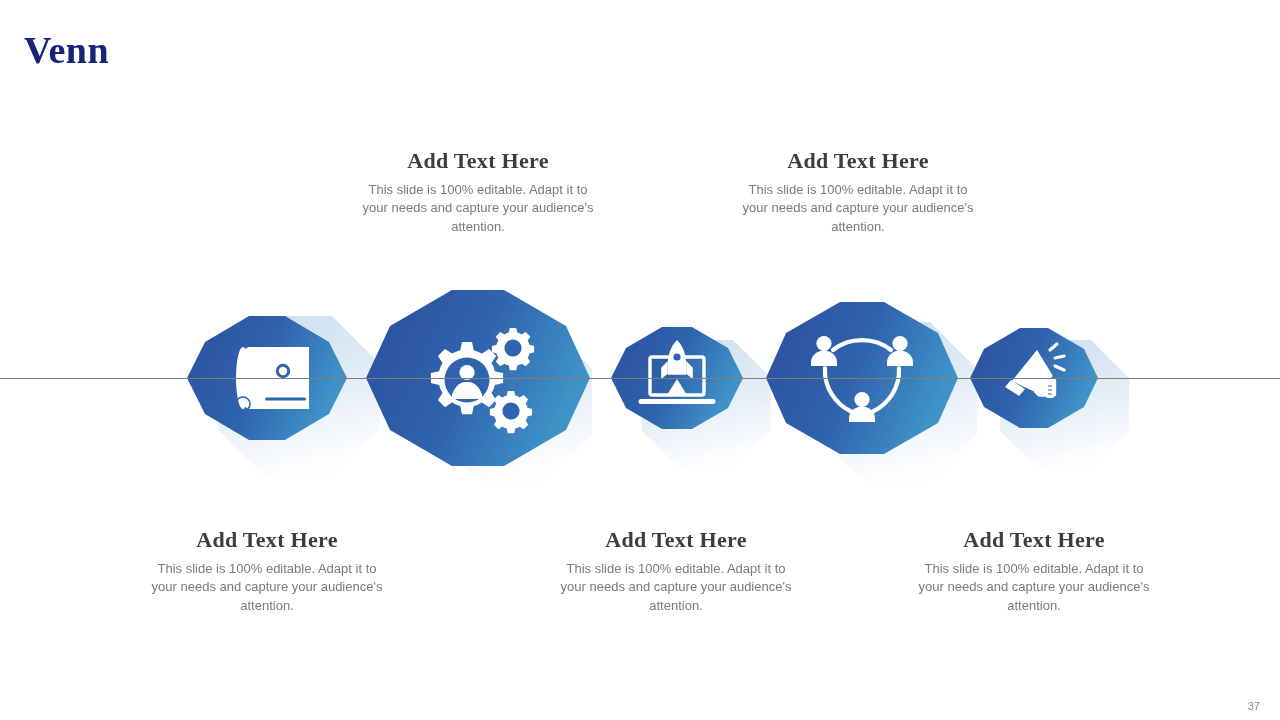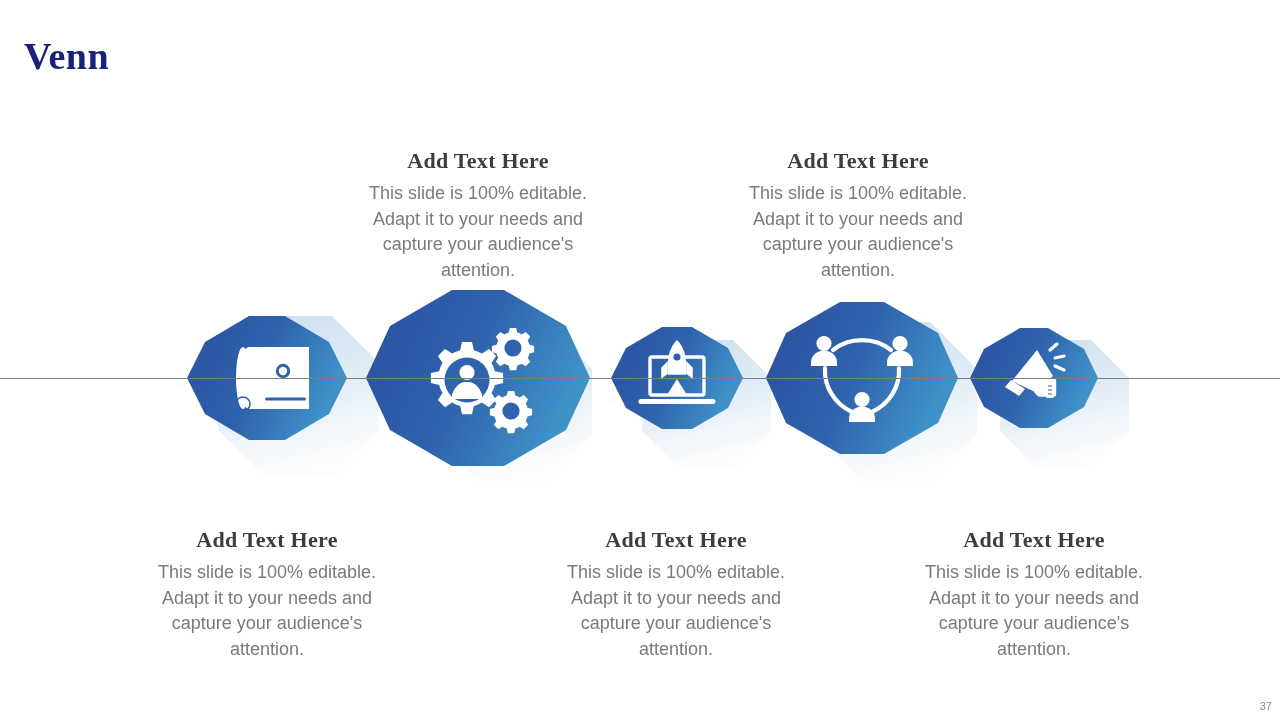--- a/index.html
+++ b/index.html
@@ -12,21 +12,21 @@
     height: 720px;
     position: relative;
     overflow: hidden;
     font-family: "Liberation Sans", sans-serif;
   }
 
   
   .slide-title {
     position: absolute;
     left: 24px;
-    top: 36px;
+    top: 30px;
     font-family: "Liberation Serif", serif;
     font-weight: bold;
     font-size: 38px;
     letter-spacing: 0.5px;
     color: #17237a;
     line-height: 1.1;
   }
 
   
   .center-rule {
@@ -46,21 +46,21 @@
   .tb-head {
     font-family: "Liberation Serif", serif;
     font-weight: bold;
     font-size: 22px;
     color: #3d3d3d;
     letter-spacing: 0.3px;
     margin-bottom: 7px;
   }
   .tb-body {
     font-family: "Liberation Sans", sans-serif;
-    font-size: 18px;
+    font-size: 13px;
     color: #7a7a7a;
     line-height: 1.42;
   }
 
   .tb-top-1 { left: 358px; top: 148px; width: 240px; }
   .tb-top-2 { left: 738px; top: 148px; width: 240px; }
   .tb-bot-1 { left: 147px; top: 527px; width: 240px; }
   .tb-bot-2 { left: 556px; top: 527px; width: 240px; }
   .tb-bot-3 { left: 914px; top: 527px; width: 240px; }
 
@@ -70,21 +70,21 @@
     left: 0;
     top: 0;
     width: 1280px;
     height: 720px;
   }
   .venn-stage svg { display: block; }
 
   
   .page-number {
     position: absolute;
-    right: 8px;
+    right: 20px;
     bottom: 8px;
     font-family: "Liberation Sans", sans-serif;
     font-size: 11px;
     color: #8a8a8a;
     text-align: center;
   }
 </style>
 </head>
 <body>
 

